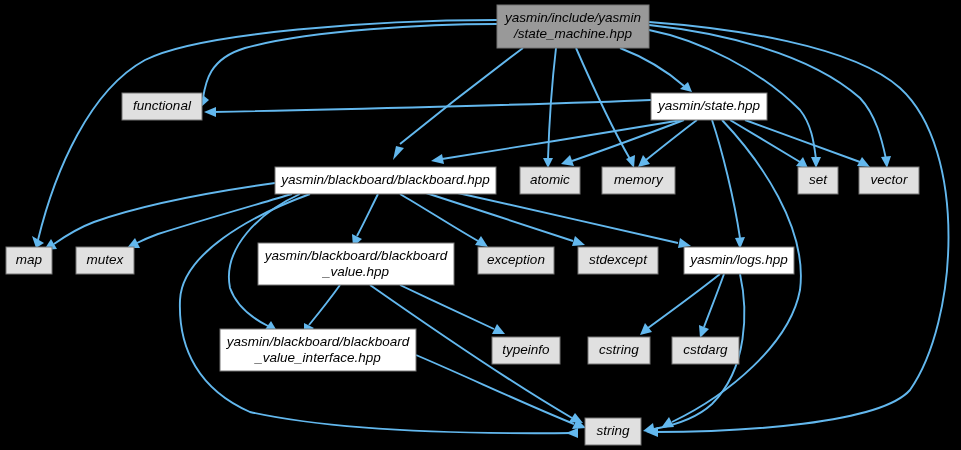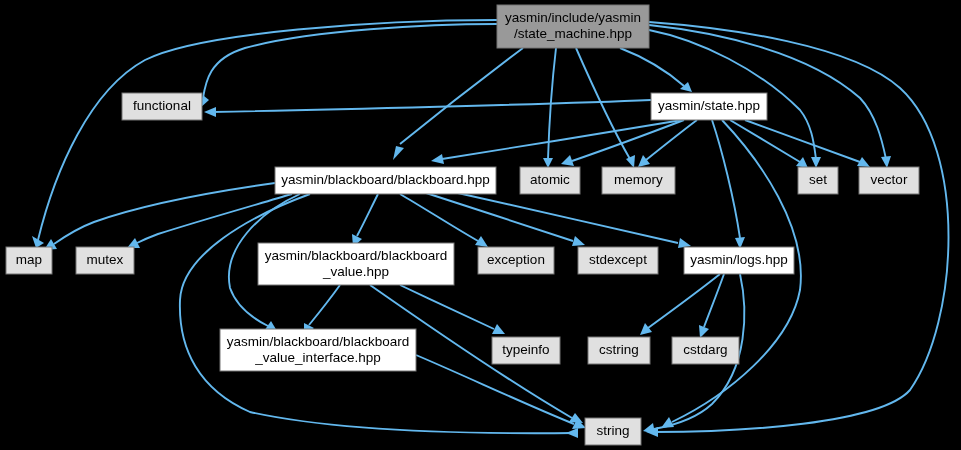--- a/index.html
+++ b/index.html
@@ -7,20 +7,21 @@
     padding: 0;
     background: #000000;
   }
   #graph-root {
     position: relative;
     width: 961px;
     height: 450px;
     background: #000000;
     overflow: hidden;
     font-family: "Liberation Sans", sans-serif;
+    font-style: italic;
   }
   svg#graph-svg {
     position: absolute;
     top: 0; left: 0;
     width: 961px;
     height: 450px;
     display: block;
   }
   .node-rect {
     stroke-width: 1;

